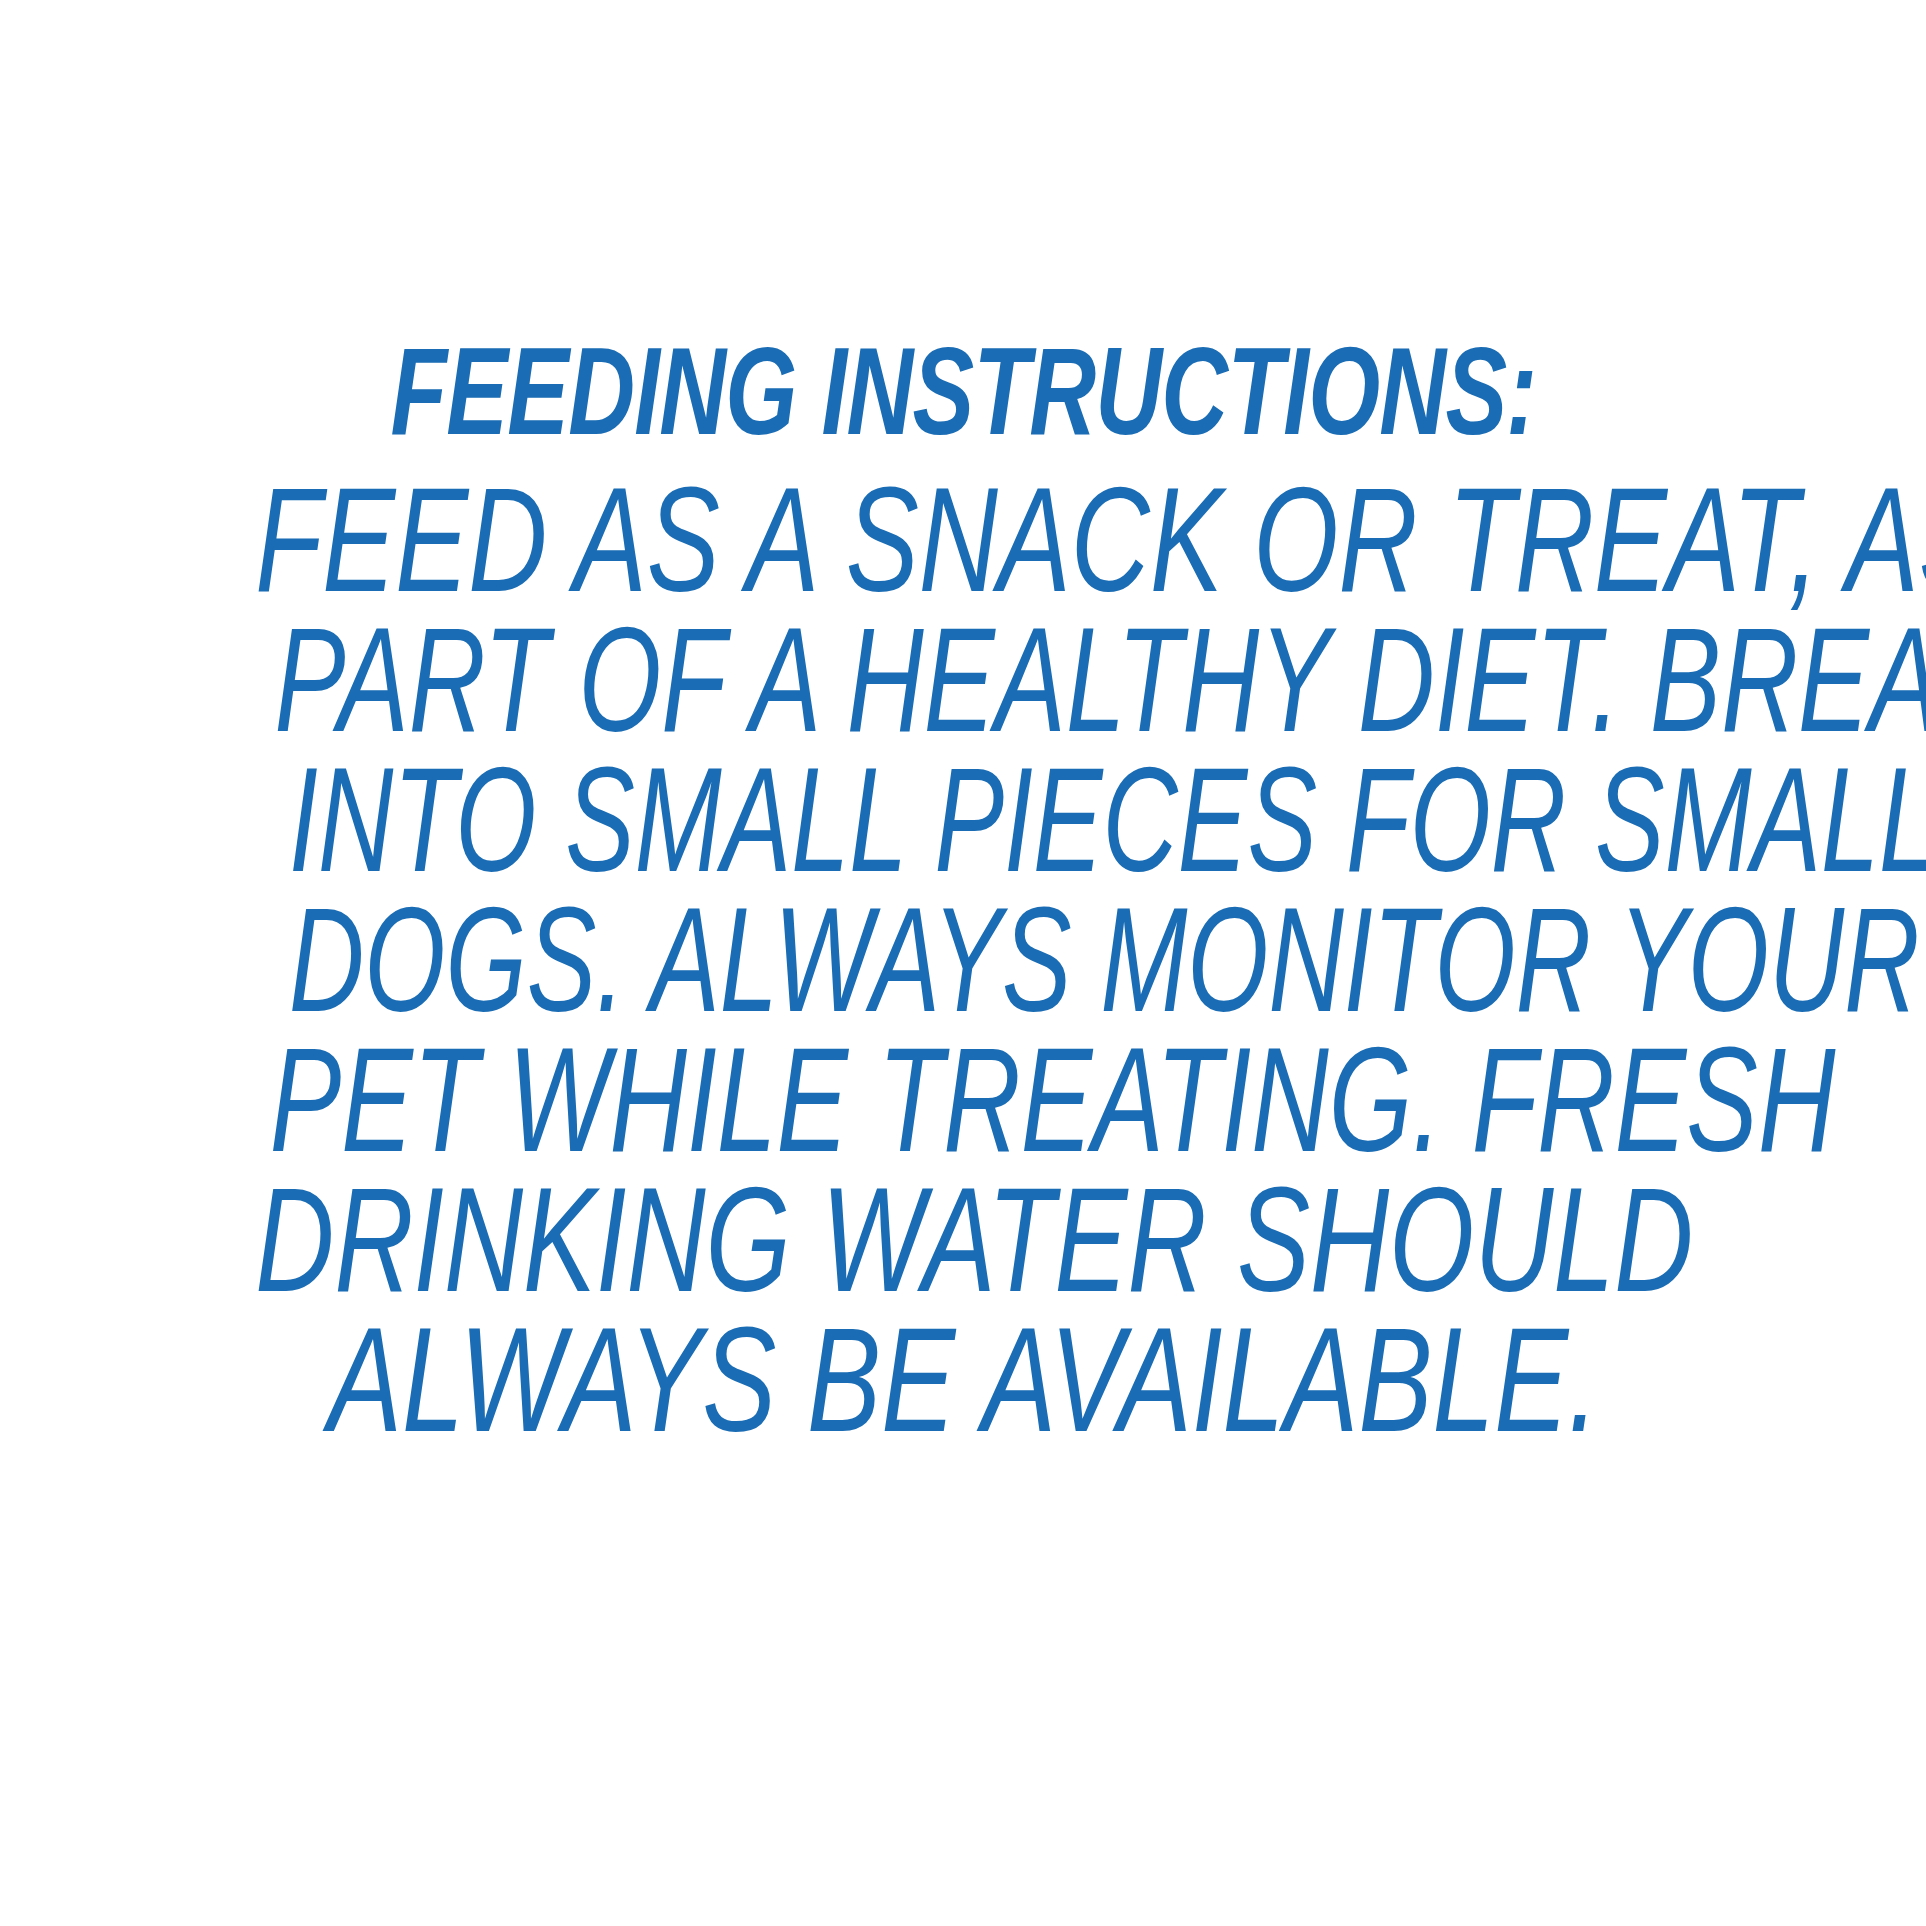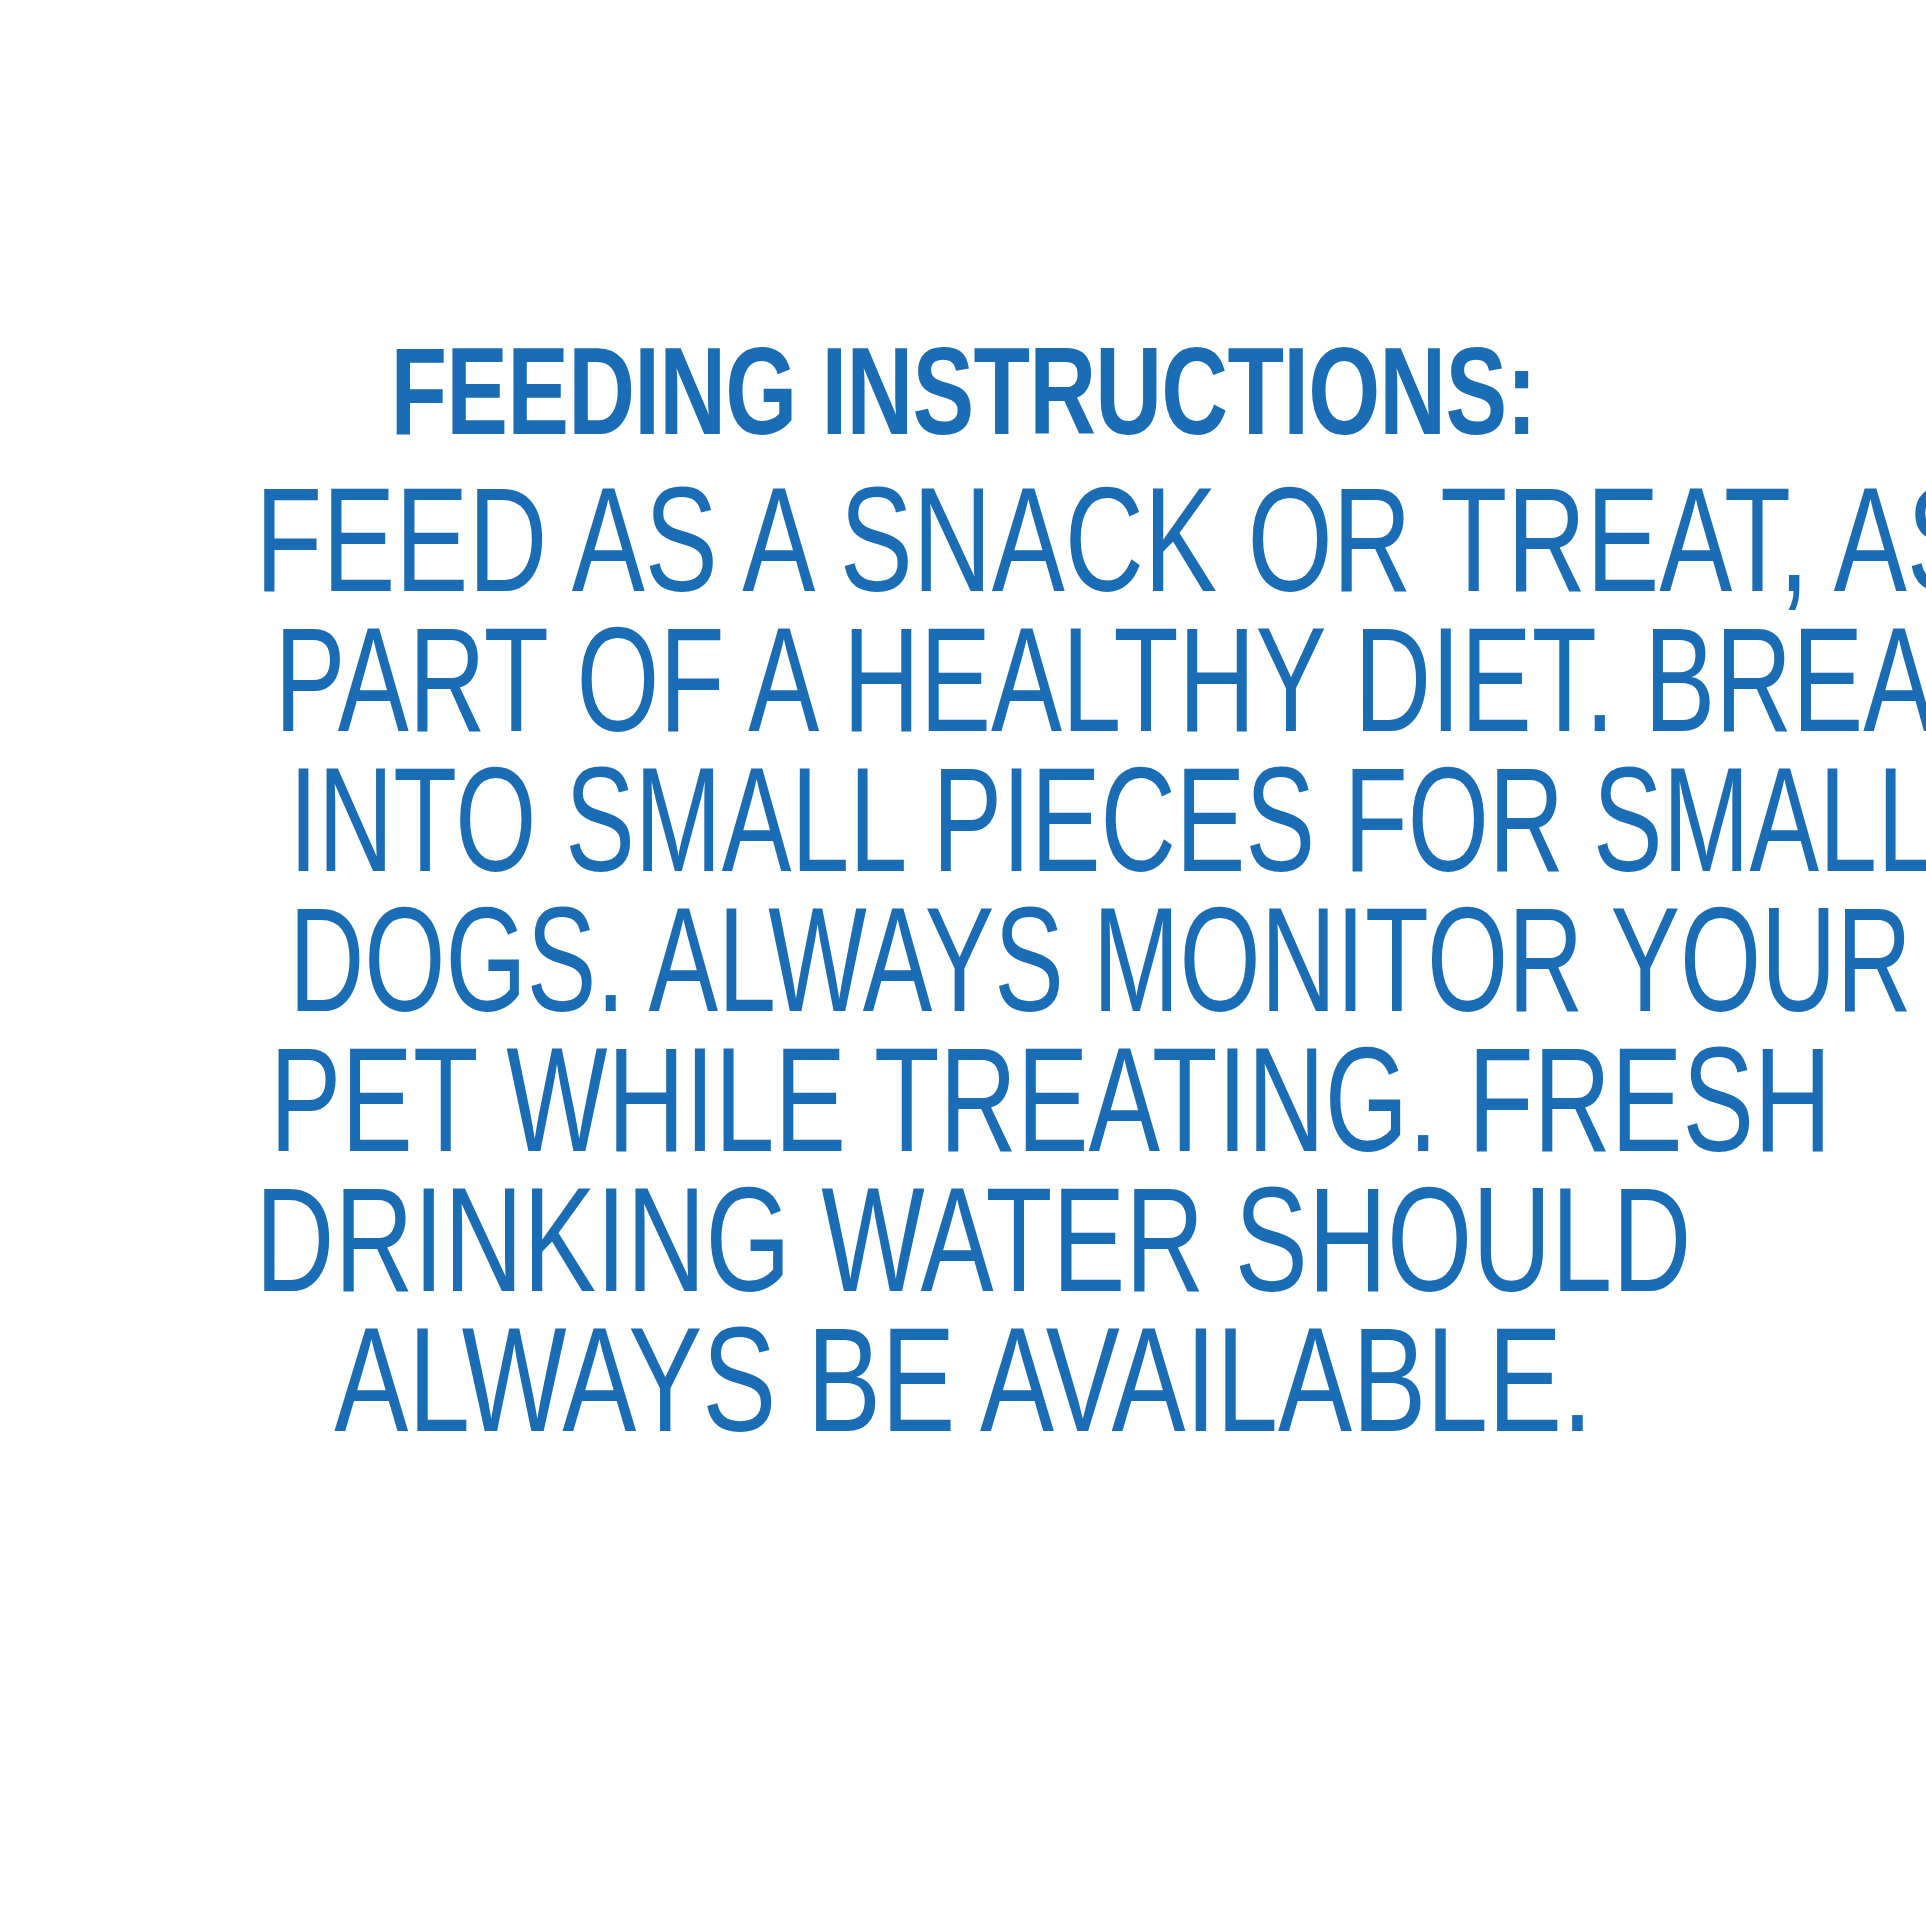--- a/index.html
+++ b/index.html
@@ -26,20 +26,21 @@
     align-items: center;
     justify-content: flex-start;
   }
 
   #feeding-instructions-block {
     position: absolute;
     left: 0;
     top: 327px;
     width: 1927px;
     text-align: center;
+    font-style: italic;
   }
 
   .heading {
     display: block;
     color: #1a6cb4;
     font-family: "Liberation Sans", "DejaVu Sans", sans-serif;
     font-weight: 700;
     font-size: 125px;
     line-height: 127px;
     letter-spacing: -1px;

